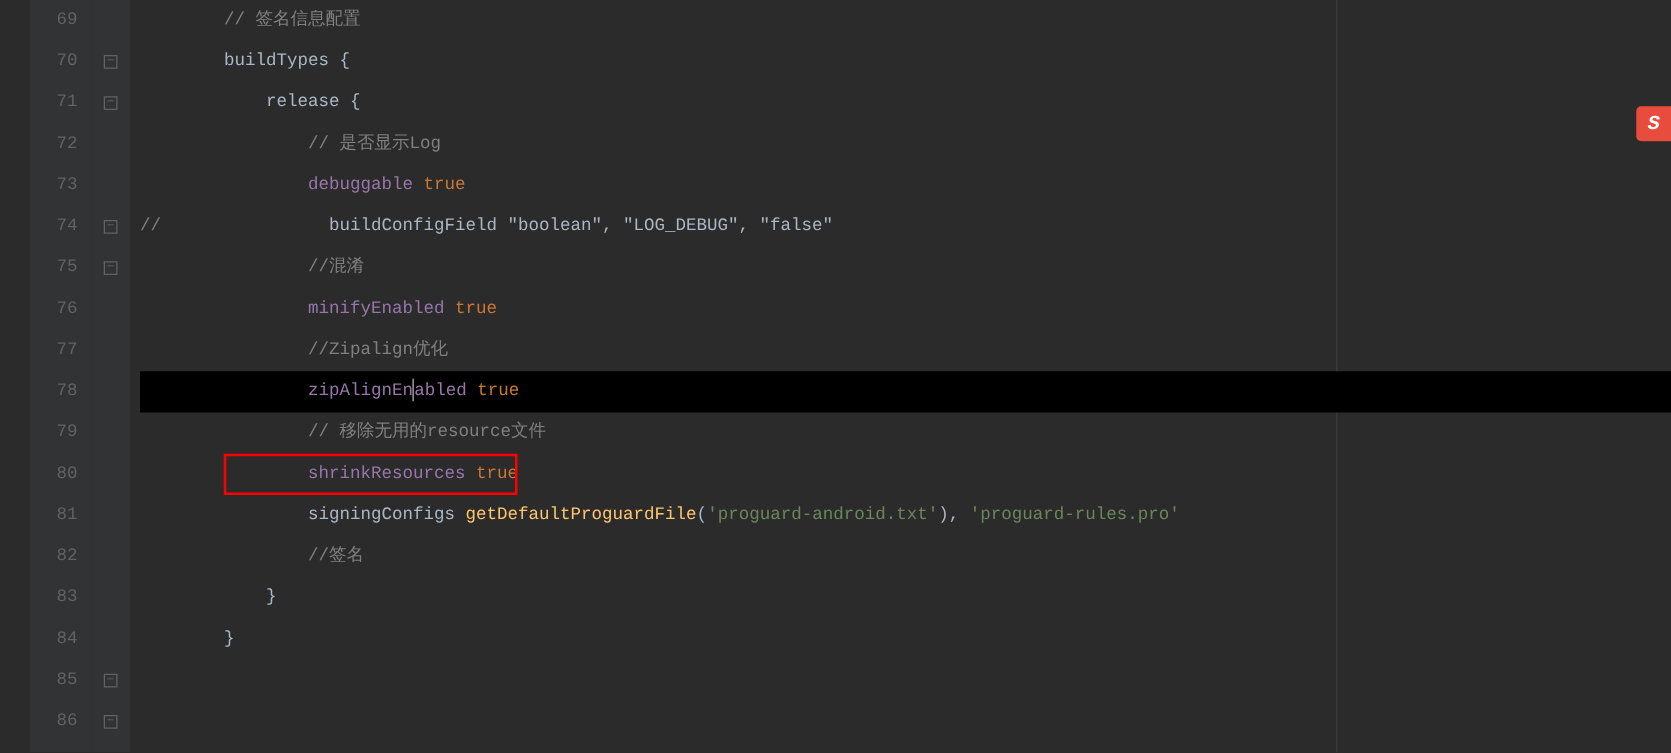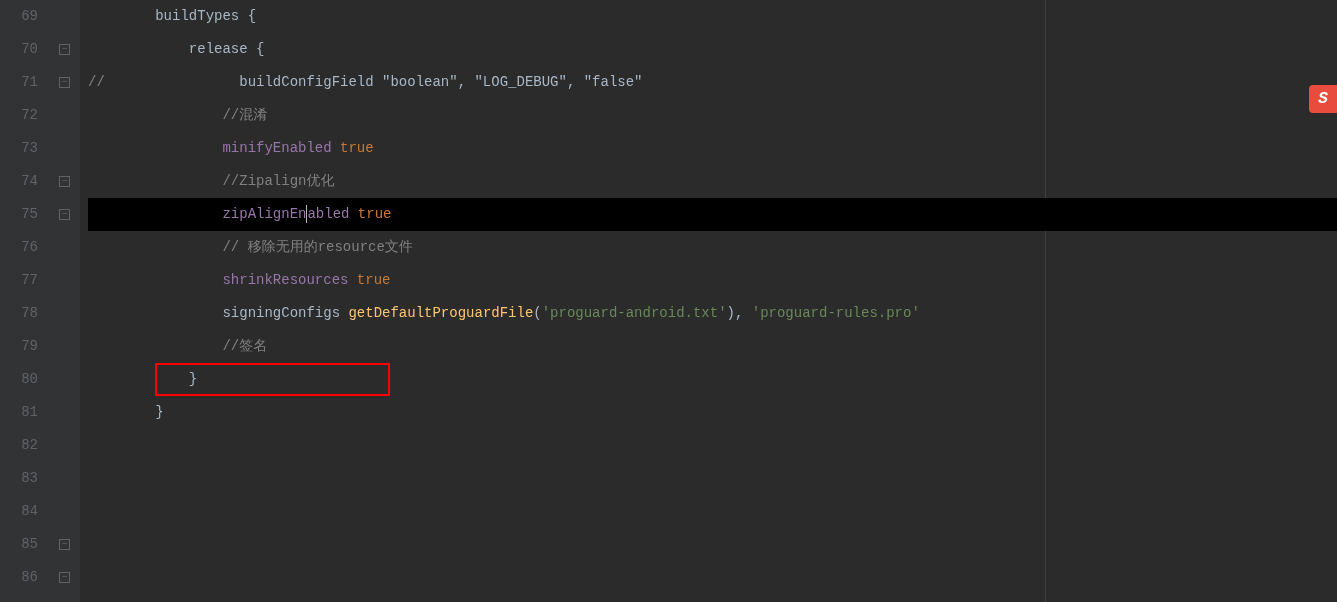--- a/index.html
+++ b/index.html
@@ -15,20 +15,21 @@
       line-height: 33px;
       overflow: hidden;
       width: 1337px;
       height: 602px;
       position: relative;
     }
     .editor-container {
       display: flex;
       width: 100%;
       height: 100%;
+      padding-left: 24px;
     }
     .gutter {
       width: 50px;
       background-color: #313335;
       color: #606366;
       text-align: right;
       padding-right: 12px;
       user-select: none;
     }
     .gutter-line {
@@ -155,26 +156,29 @@
     <div class="fold-marker" style="top:77px;"></div>
     <div class="fold-marker" style="top:176px;"></div>
     <div class="fold-marker" style="top:209px;"></div>
     <div class="fold-marker" style="top:539px;"></div>
     <div class="fold-marker" style="top:572px;"></div>
   </div>
 
   <div class="code-area">
     <div class="vertical-line"></div>
 
+    <div class="code-line"><span>        </span><span class="comment">// 签名信息配置</span></div>
 
     <div class="code-line"><span>        </span><span class="keyword">buildTypes {</span></div>
 
     <div class="code-line"><span>            </span><span class="keyword">release {</span></div>
 
-
+    <div class="code-line"><span>                </span><span class="comment">// 是否显示Log</span></div>
+
+    <div class="code-line"><span>                </span><span class="property">debuggable</span><span> </span><span class="value-true">true</span></div>
 
     <div class="code-line"><span class="comment">//</span><span>                </span><span>buildConfigField "boolean", "LOG_DEBUG", "false"</span></div>
 
     <div class="code-line"><span>                </span><span class="comment">//混淆</span></div>
 
     <div class="code-line"><span>                </span><span class="property">minifyEnabled</span><span> </span><span class="value-true">true</span></div>
 
     <div class="code-line"><span>                </span><span class="comment">//Zipalign优化</span></div>
 
     <div class="code-line current-line"><span>                </span><span class="property">zipAlignEn</span><span class="cursor"></span><span class="property">abled</span><span> </span><span class="value-true">true</span></div>

